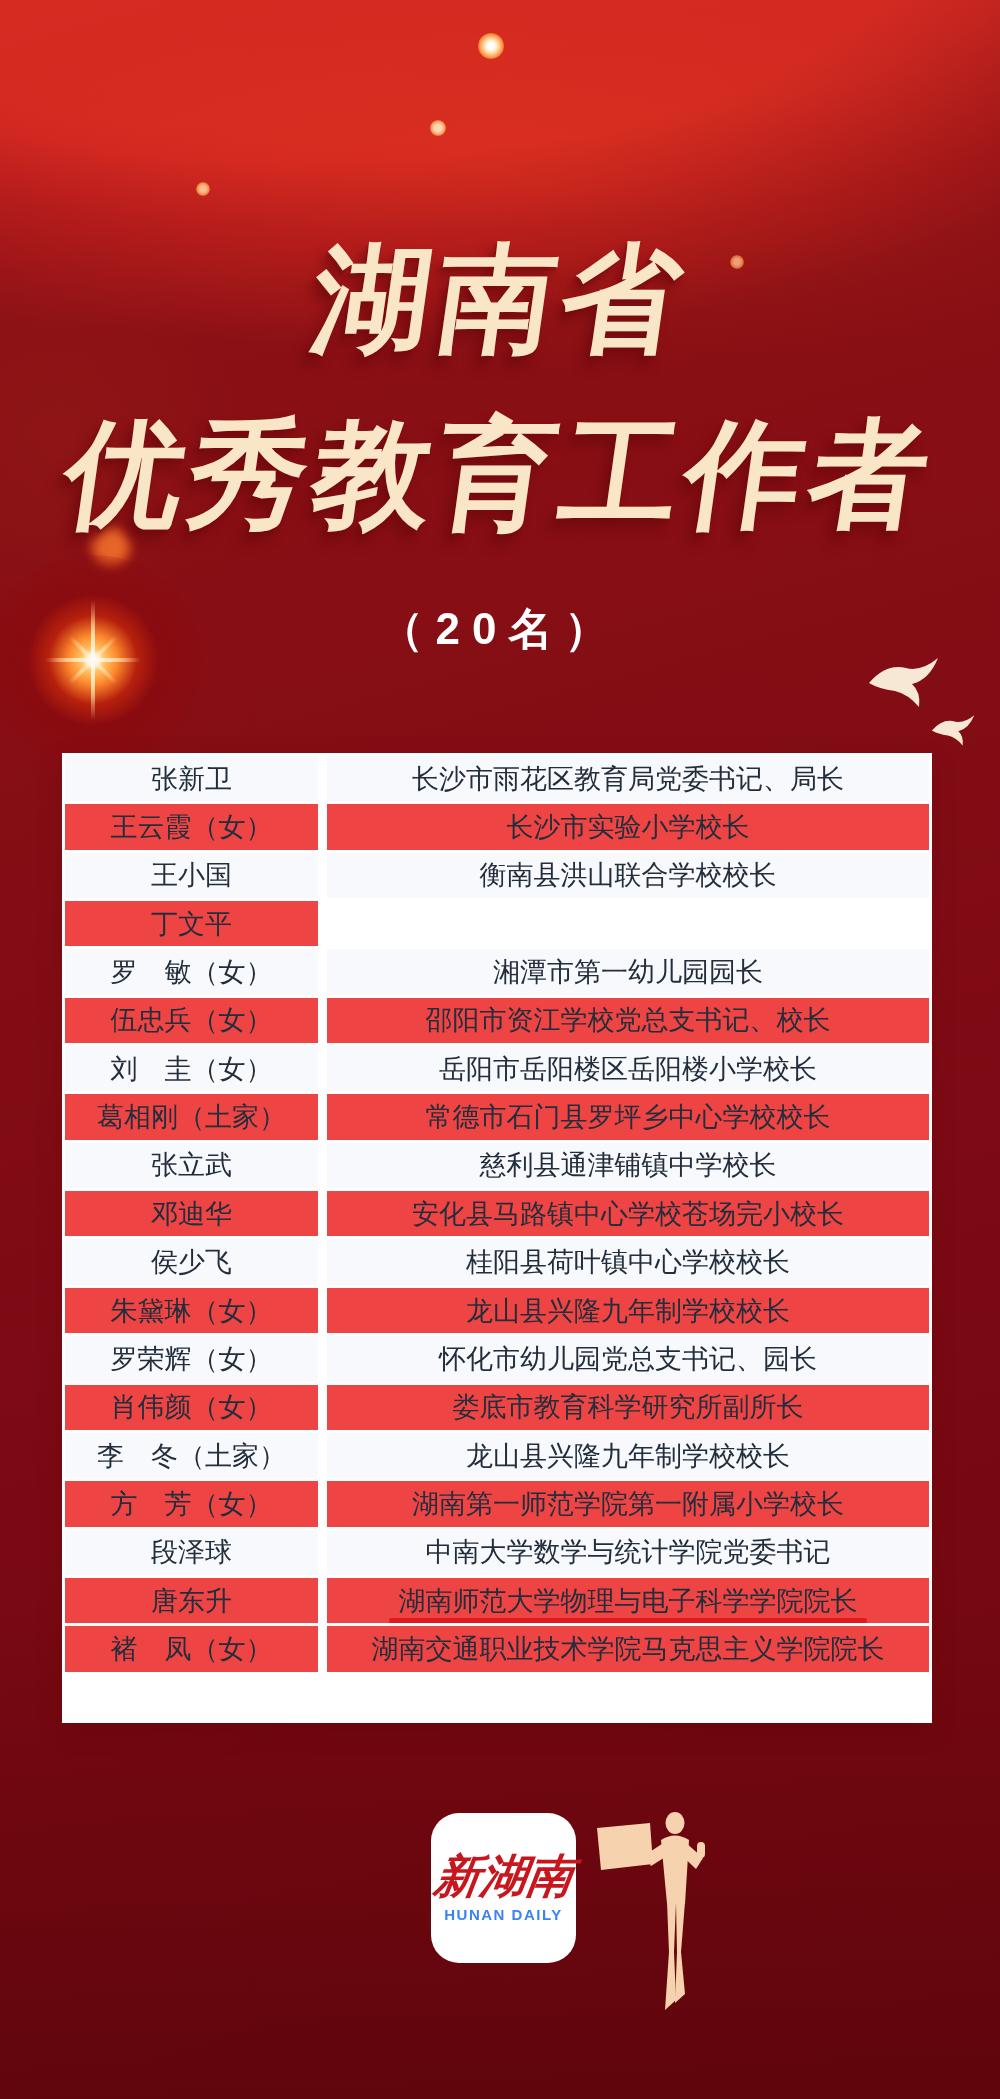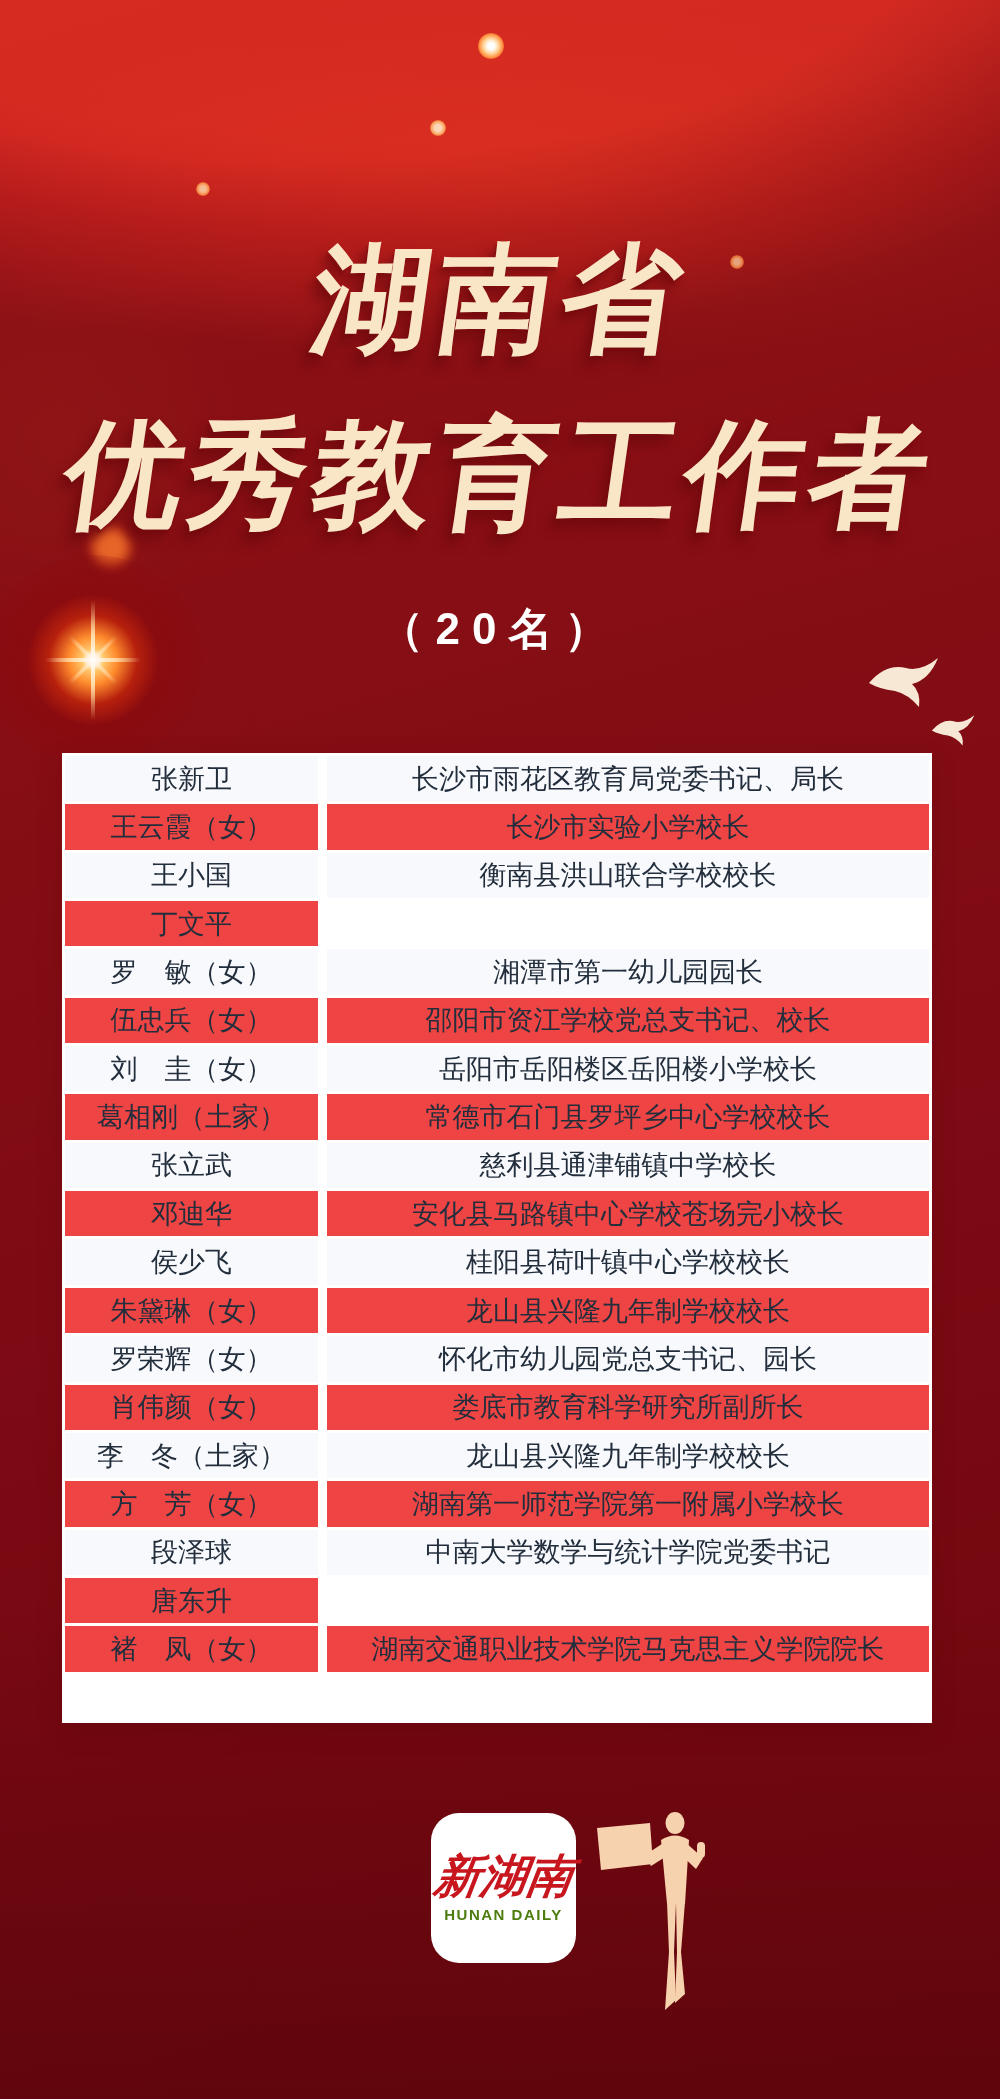--- a/index.html
+++ b/index.html
@@ -65,21 +65,21 @@
   .trow.b .cell{background:#ef4444;}
   .redline{position:absolute;bottom:0px;left:50%;transform:translateX(-50%);
         width:478px;height:5px;border-radius:3px;background:#e01a1a;}
 
   
   .logo{position:absolute;left:431px;top:1813px;width:145px;height:150px;
         background:#ffffff;border-radius:28px;
         display:flex;flex-direction:column;align-items:center;justify-content:center;gap:7px;}
   .brand{font-family:"DejaVu Serif","Liberation Serif",serif;font-style:italic;font-weight:bold;
         font-size:46px;line-height:1;color:#c8161e;transform:skewX(-8deg);}
-  .brand-sub{font-size:15px;font-weight:bold;color:#4d7c0f;letter-spacing:1.5px;}
+  .brand-sub{font-size:15px;font-weight:bold;color:#3b82f6;letter-spacing:1.5px;}
 
   .mascot{position:absolute;left:585px;top:1800px;width:140px;height:225px;}
   .bird1{position:absolute;left:866px;top:653px;width:78px;height:58px;}
   .bird2{position:absolute;left:930px;top:712px;width:48px;height:36px;}
 </style>
 </head>
 <body>
 
 <div class="poster">
 
@@ -172,20 +172,21 @@
       <div class="trow b">
         <div class="cell">方　芳（女）</div>
         <div class="cell">湖南第一师范学院第一附属小学校长</div>
       </div>
       <div class="trow w">
         <div class="cell">段泽球</div>
         <div class="cell">中南大学数学与统计学院党委书记</div>
       </div>
       <div class="trow b">
         <div class="cell">唐东升</div>
+        <div class="cell">湖南师范大学物理与电子科学学院院长<div class="redline"></div></div>
       </div>
       <div class="trow b">
         <div class="cell">褚　凤（女）</div>
         <div class="cell">湖南交通职业技术学院马克思主义学院院长</div>
       </div>
     </div>
 
   <div class="logo">
     <div class="brand">新湖南</div>
     <div class="brand-sub">HUNAN DAILY</div>

